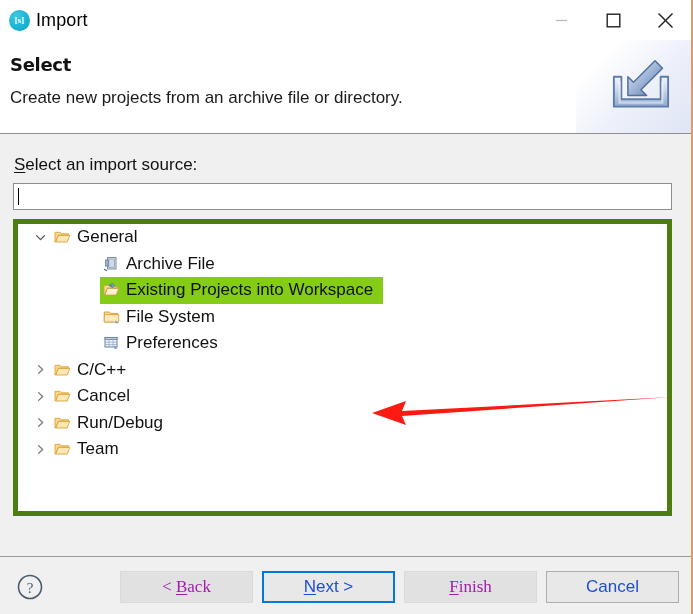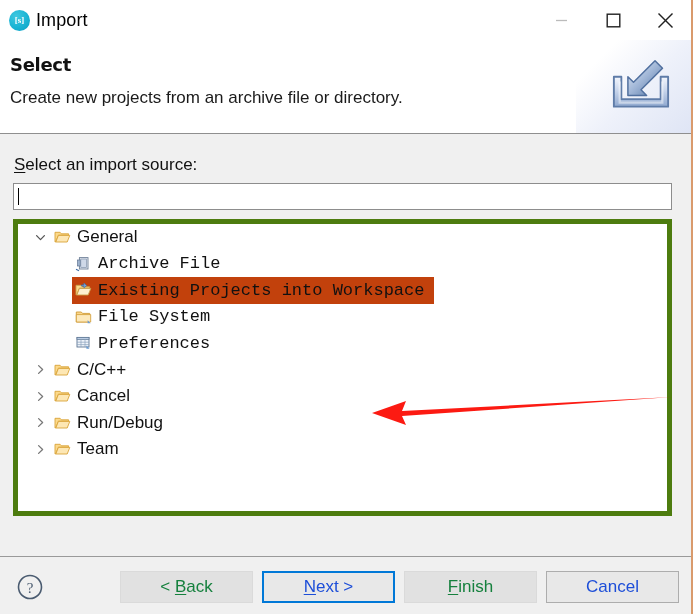--- a/index.html
+++ b/index.html
@@ -173,23 +173,23 @@
     flex: none;
     display: flex;
     align-items: center;
     justify-content: center;
   }
   .tree-row .lbl {
     padding-left: 4px;
     padding-right: 6px;
   }
   .tree-row.depth1 { padding-left: 11px; }
-  .tree-row.depth2 { padding-left: 32px; font-family: Liberation Mono, monospace; }
+  .tree-row.depth2 { padding-left: 60px; }
   .tree-row.selected .selwrap {
-    background: #c2410c;
+    background: #84cc16;
   }
   .selwrap {
     display: flex;
     align-items: center;
     height: 26.5px;
     padding-right: 4px;
   }
 
   
   .annot-arrow {
@@ -229,23 +229,24 @@
     align-items: center;
     justify-content: center;
     box-sizing: border-box;
     background: #e1e1e1;
     border: 1px solid #c9c9c9;
     color: #1d4ed8;
     cursor: default;
     user-select: none;
   }
   .btn.disabled {
-    color: #15803d;
+    color: #a21caf;
     background: #e1e1e1;
     border-color: #dadada;
+    font-family: Liberation Serif, serif;
   }
   .btn.default {
     background: #e8e8e8;
     border: 2px solid #0078d7;
   }
   .btn.normal {
     background: #e8e8e8;
     border: 1px solid #adadad;
   }
 </style>

